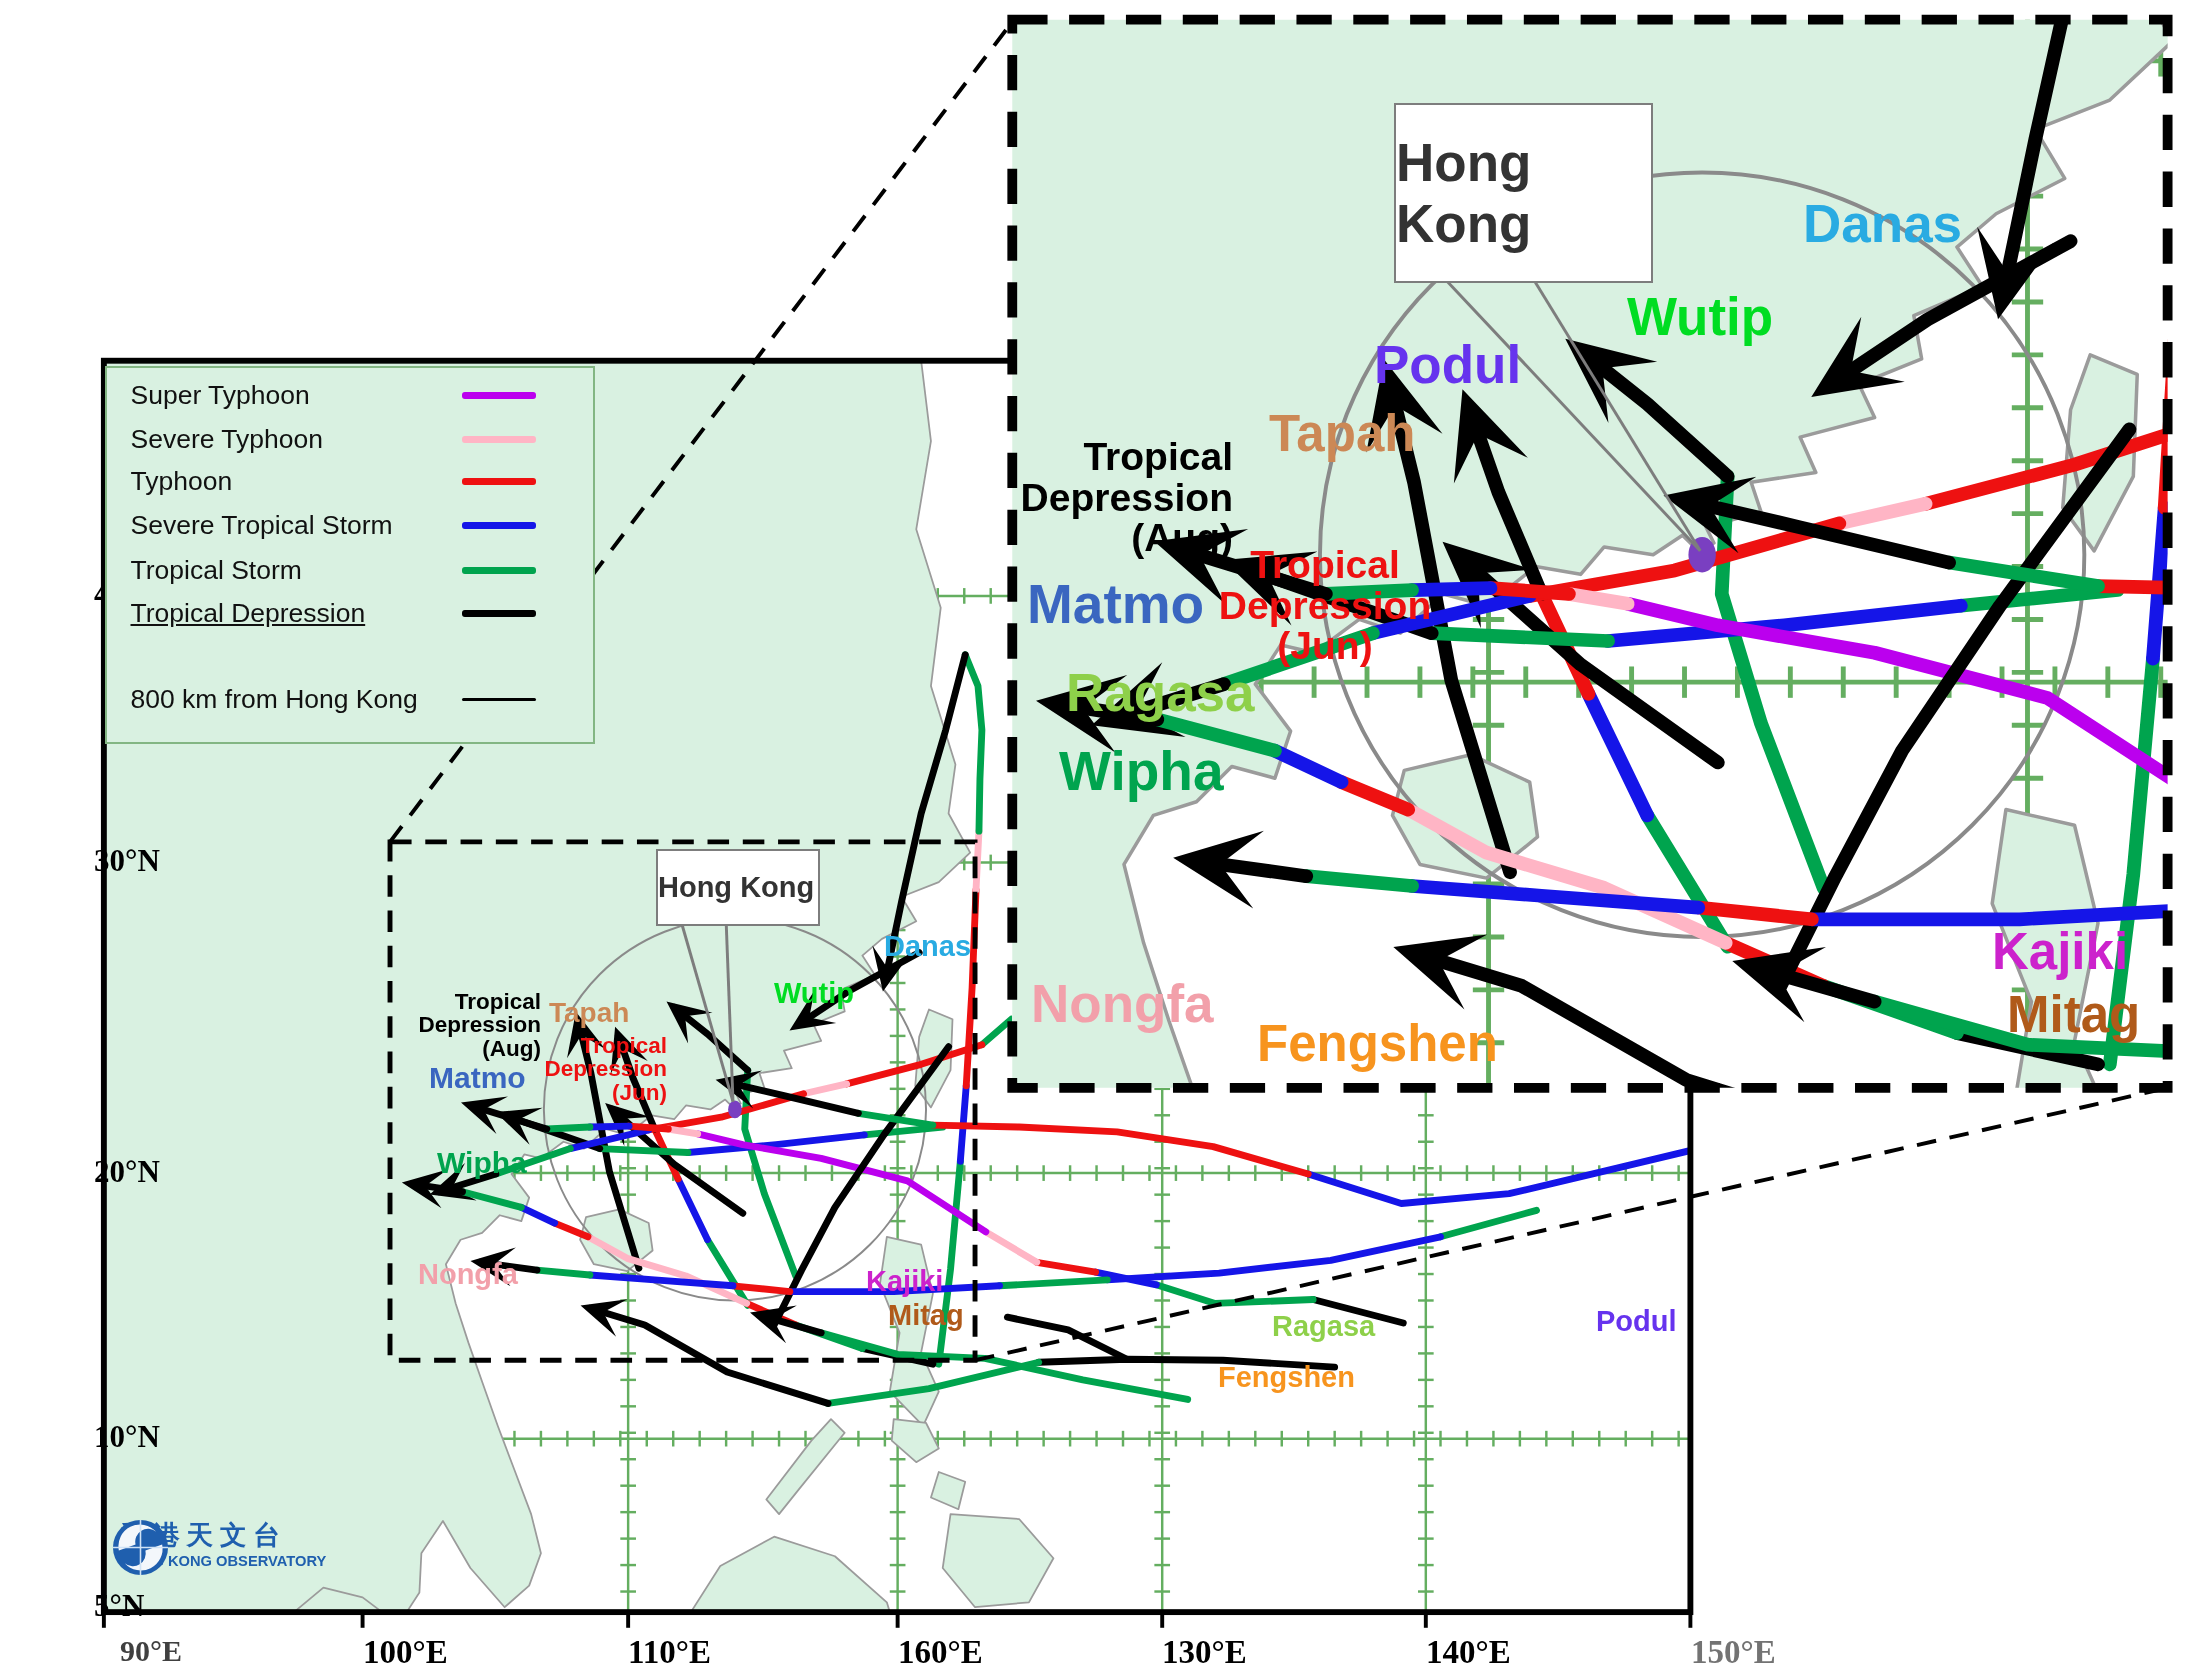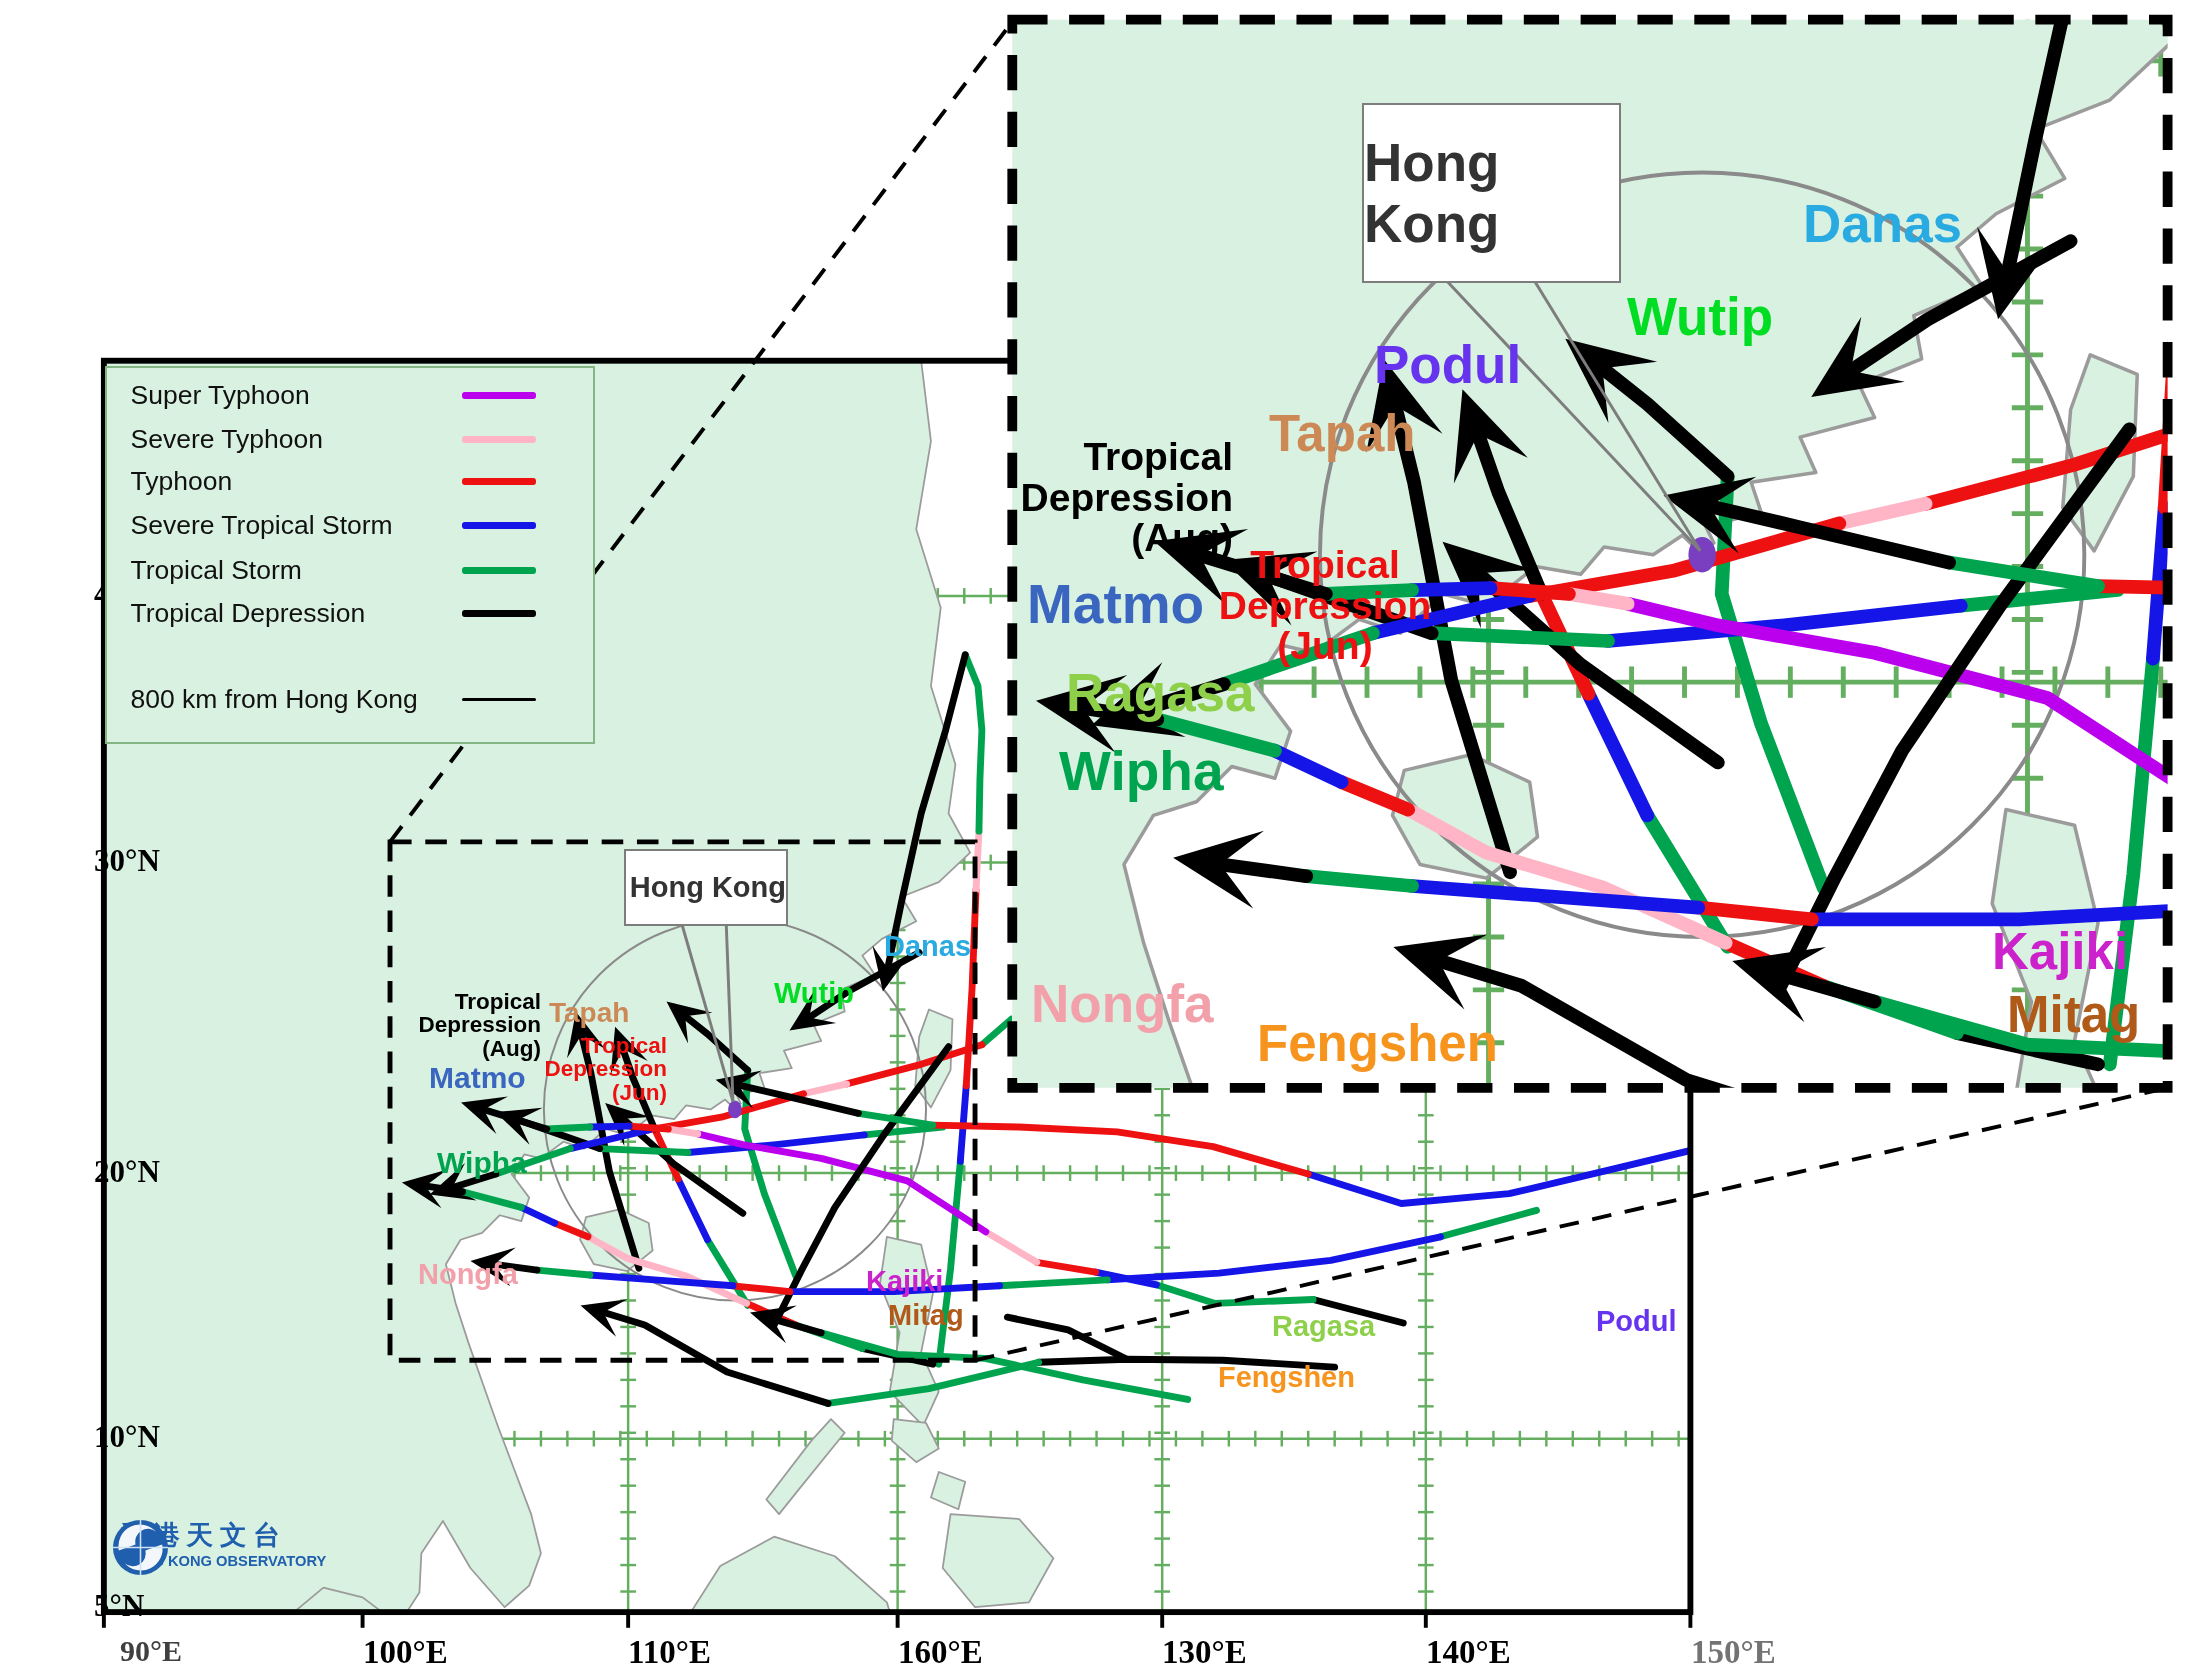--- a/index.html
+++ b/index.html
@@ -3,22 +3,22 @@
 <meta charset="utf-8">
 <style>
   html,body{margin:0;padding:0;background:#fff;}
   .canvas{position:relative;width:2198px;height:1672px;background:#fff;overflow:hidden;
           font-family:"Liberation Sans",sans-serif;}
   .canvas svg{position:absolute;left:0;top:0;}
   .lbl{position:absolute;font-weight:bold;white-space:pre;line-height:1.04;pointer-events:none;}
   .lbl.right{transform:translateX(-100%);text-align:right;}
   .lbl.center{transform:translateX(-50%);text-align:center;}
   .hkbox{position:absolute;background:#fff;border:2.9px solid #7d7d7d;display:flex;
-         align-items:center;justify-content:flex-end;color:#333;font-weight:600;
-         pointer-events:none;z-index:5;}
+         align-items:center;justify-content:flex-start;color:#333;font-weight:600;
+         pointer-events:none;z-index:5;margin-left:32px;}
   .legend{position:absolute;border:2px solid #83b683;z-index:4;pointer-events:none;}
   .legend-row{position:absolute;left:0;width:100%;}
   .legend-label{position:absolute;left:23.5px;color:#111;font-weight:normal;}
   .legend-swatch{position:absolute;left:355px;width:74px;border-radius:2.9px;}
   .axis{position:absolute;font-family:"Liberation Serif",serif;font-weight:bold;color:#000;
         pointer-events:none;}
   .logo{position:absolute;display:flex;align-items:center;z-index:6;pointer-events:none;}
   .logo-text{margin-left:9.8px;}
   .logo-t1{font-weight:bold;letter-spacing:6.9px;}
   .logo-t2{font-weight:bold;}
@@ -688,21 +688,21 @@
         </div>
         <div class="legend-row" style="top: 142px;">
           <span class="legend-label" style="font-size: 26.5px;">Severe Tropical Storm</span>
           <span class="legend-swatch" style="height: 6.9px; background: rgb(21, 21, 232); top: 12.3px;"></span>
         </div>
         <div class="legend-row" style="top: 187px;">
           <span class="legend-label" style="font-size: 26.5px;">Tropical Storm</span>
           <span class="legend-swatch" style="height: 6.9px; background: rgb(0, 164, 78); top: 12.3px;"></span>
         </div>
         <div class="legend-row" style="top: 230px;">
-          <span class="legend-label" style="font-size: 26.5px;">Tropical Depression</span>
+          <span class="legend-label" style="font-size: 26.5px; text-decoration: underline;">Tropical Depression</span>
           <span class="legend-swatch" style="height: 6.9px; background: rgb(0, 0, 0); top: 12.3px;"></span>
         </div>
         <div class="legend-row" style="top: 316px;">
           <span class="legend-label" style="font-size: 26.5px;">800 km from Hong Kong</span>
           <span class="legend-swatch" style="height: 2.9px; background: rgb(0, 0, 0); top: 14px;"></span>
         </div>
       </div>
       <div class="axis center" style="left: 120px; top: 1634px; color: #404040; font-size: 30px;">90°E</div>
       <div class="axis center" style="left: 363px; top: 1634px; color: rgb(0, 0, 0); font-size: 33px;">100°E</div>
       <div class="axis center" style="left: 628px; top: 1634px; color: rgb(0, 0, 0); font-size: 33px;">110°E</div>

